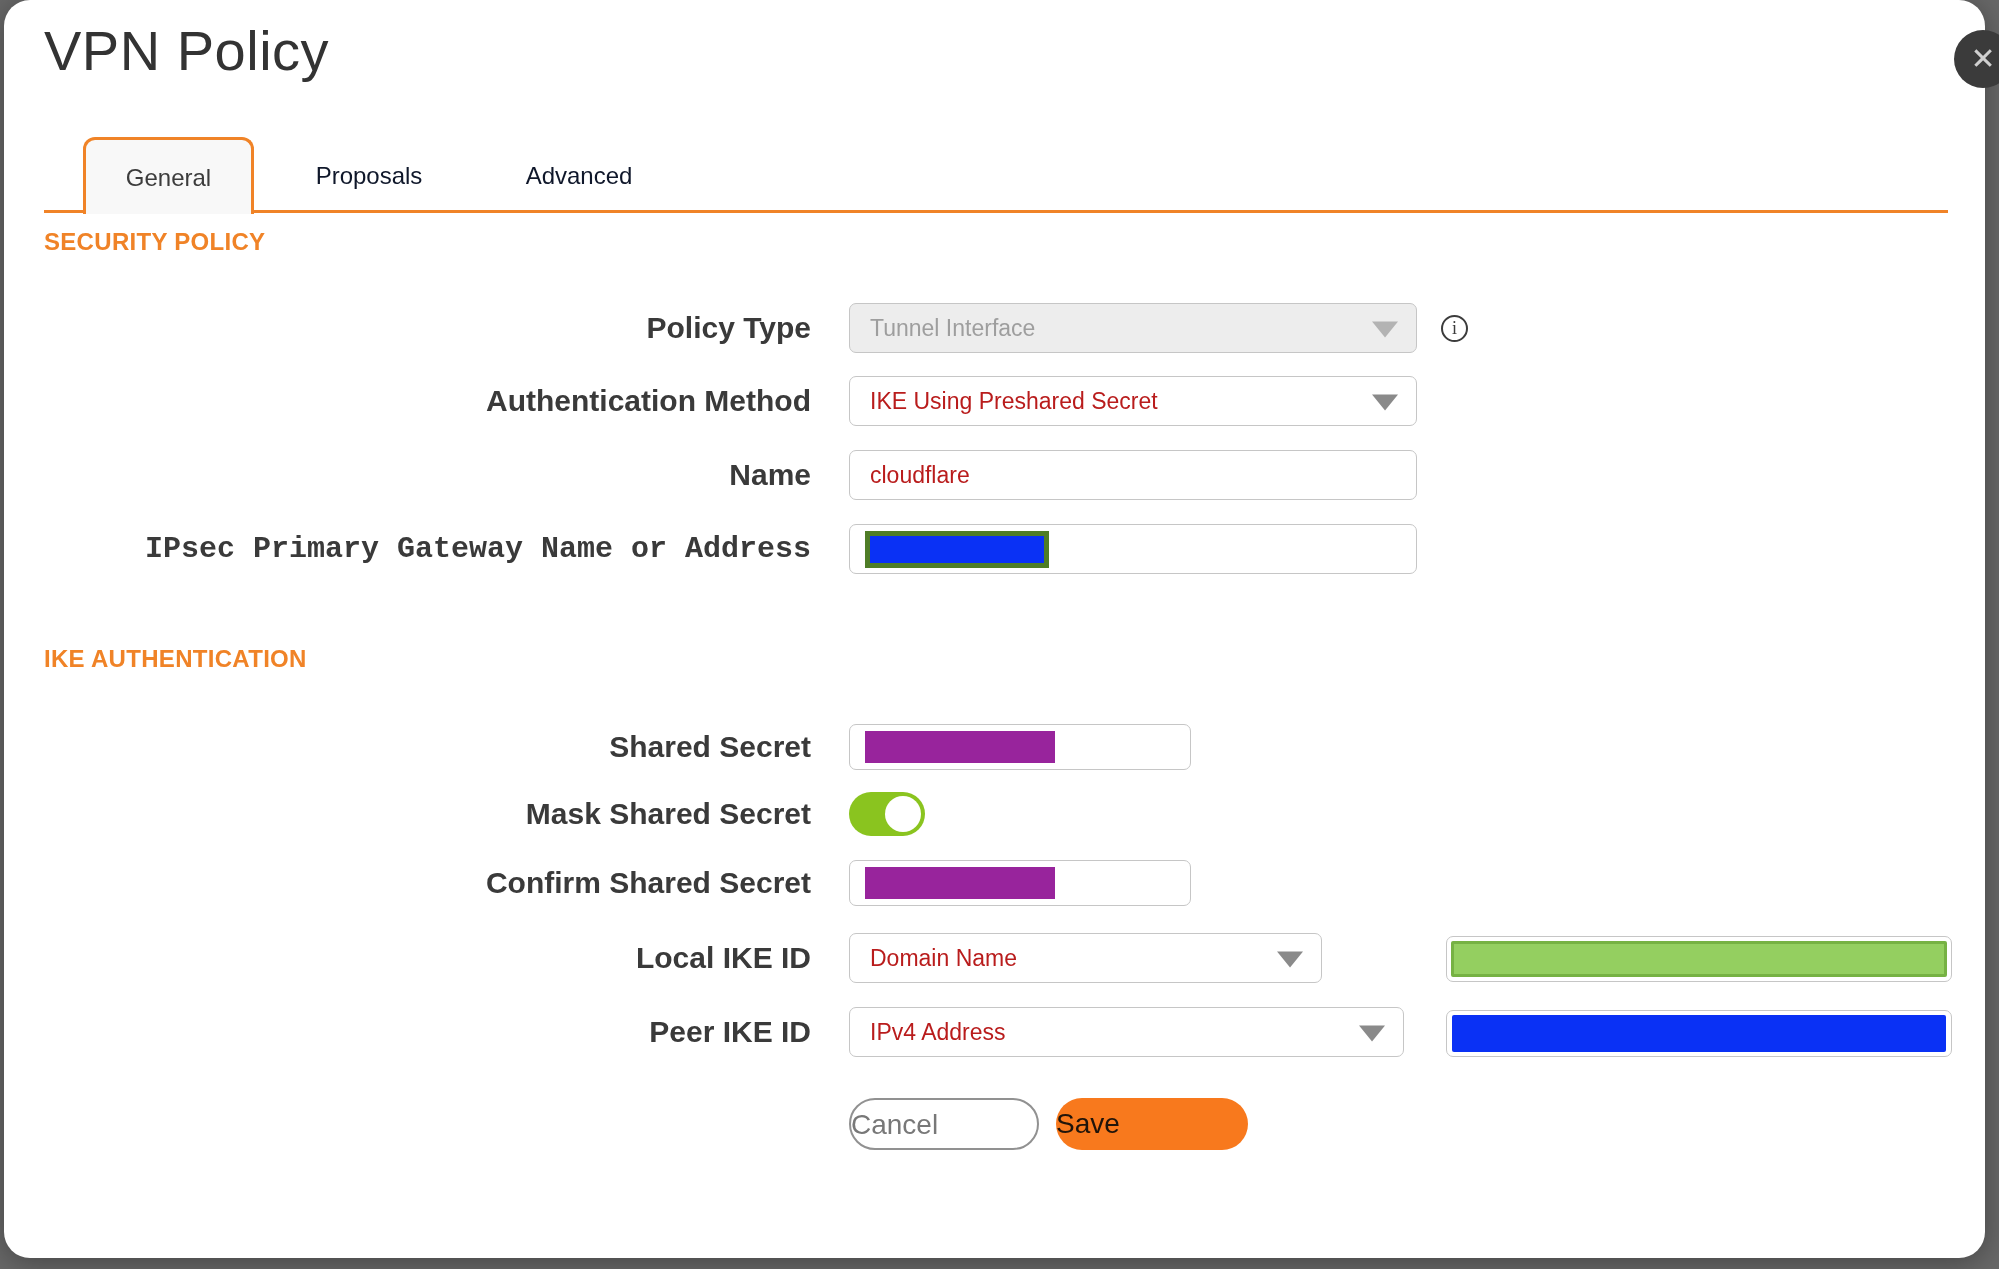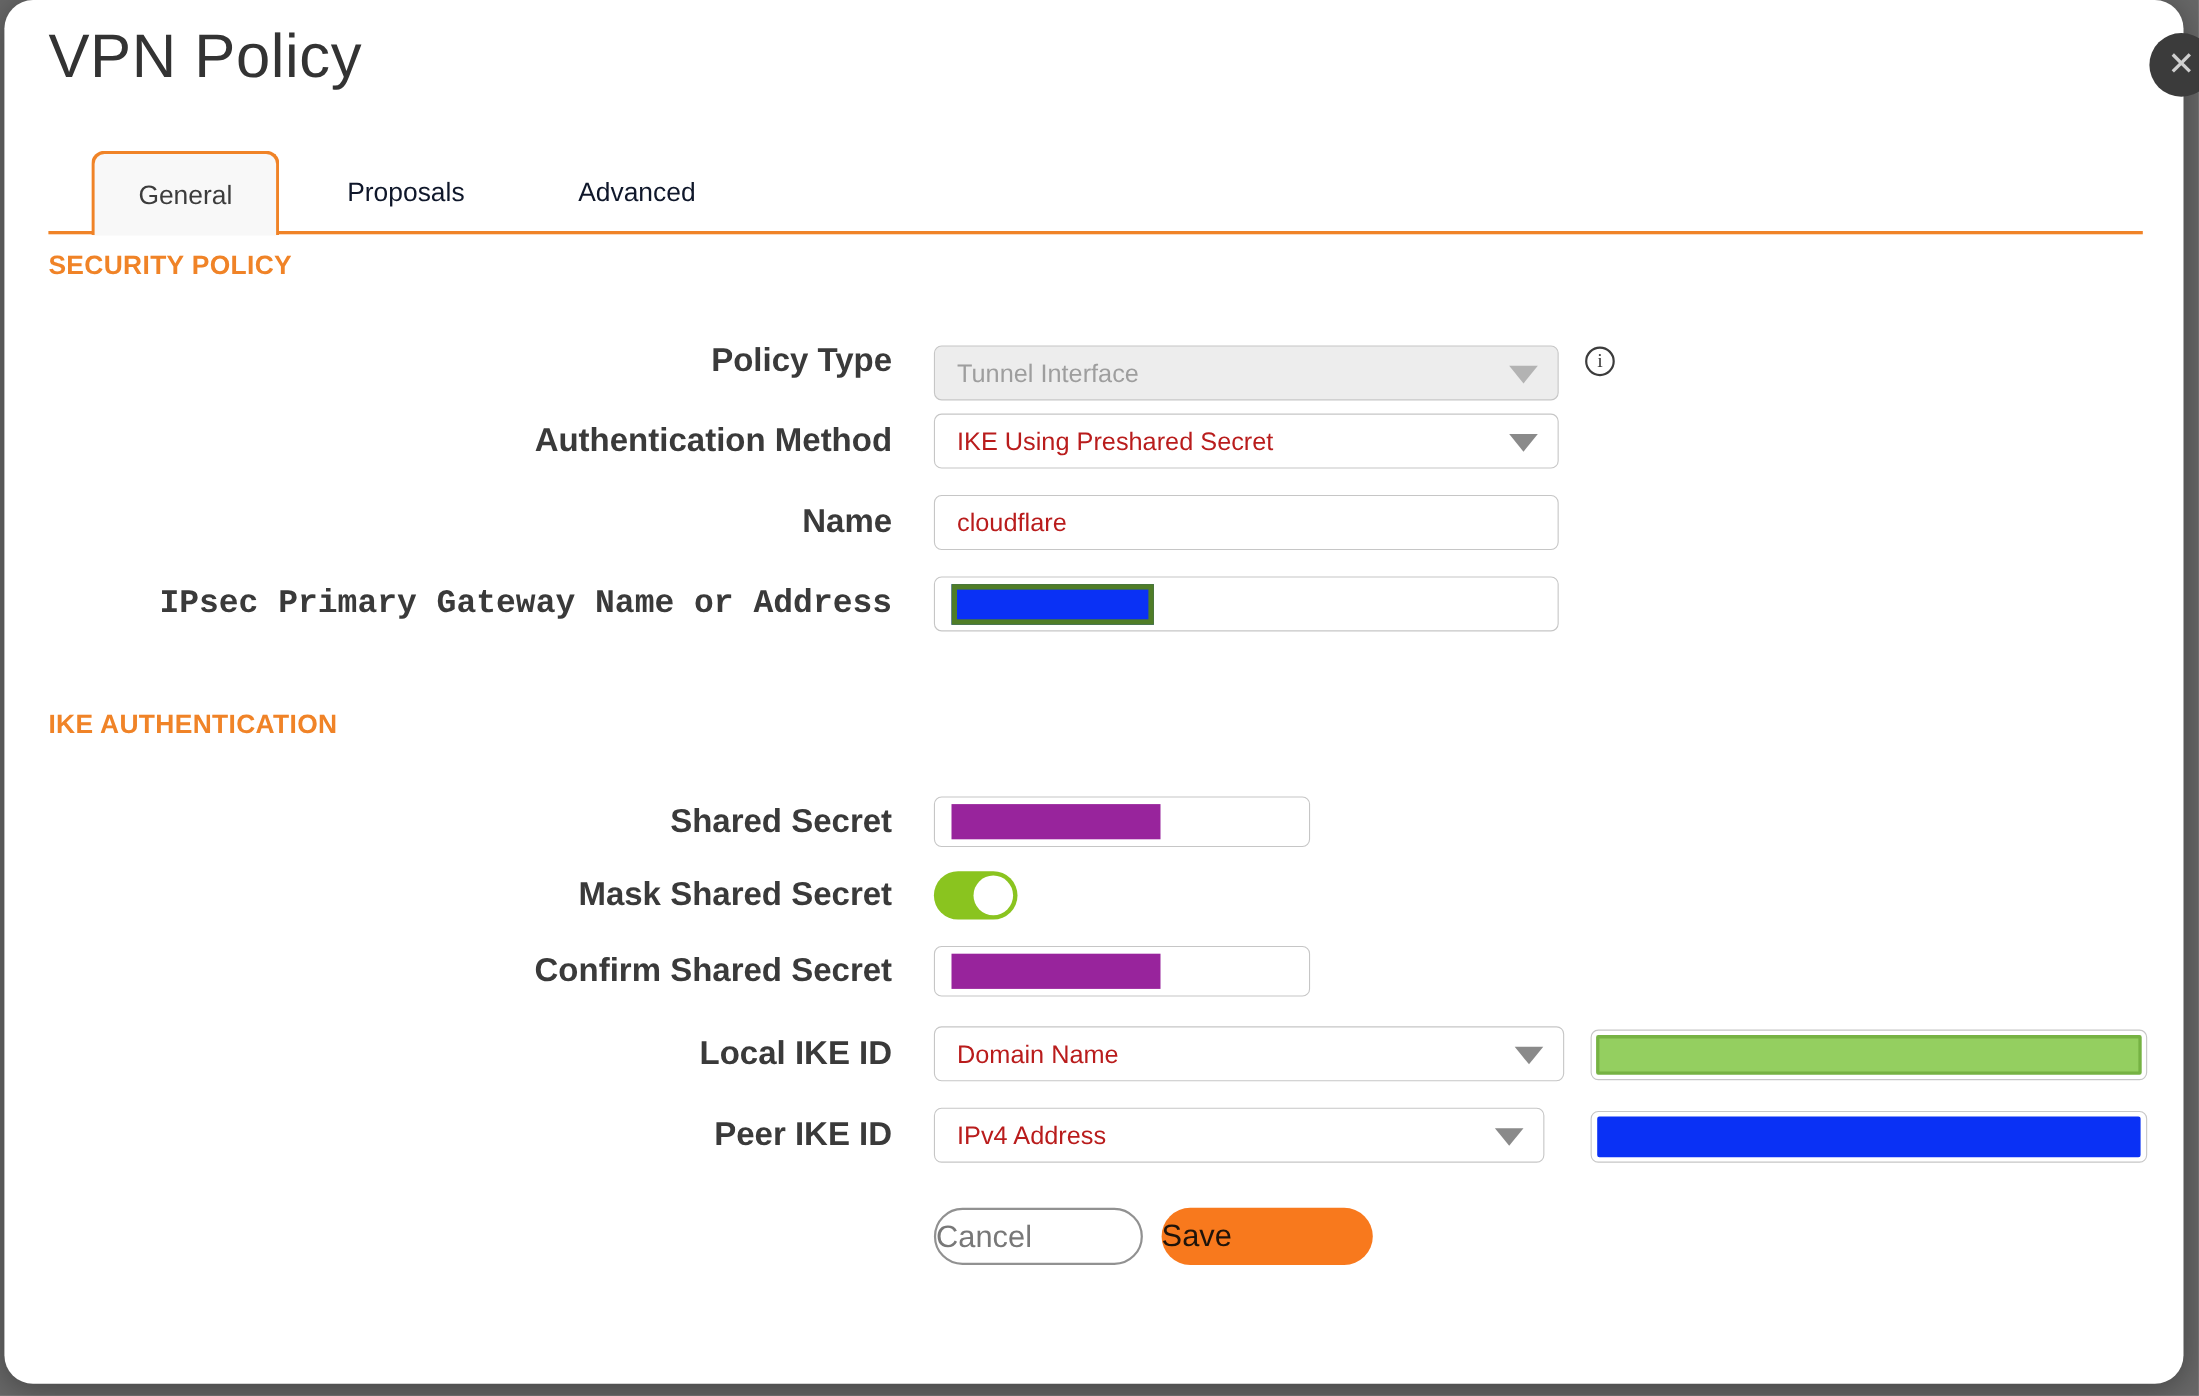--- a/index.html
+++ b/index.html
@@ -142,21 +142,21 @@
   <div class="tab-inactive tab-proposals">
     <span>Proposals</span>
   </div>
   <div class="tab-inactive tab-advanced">
     <span>Advanced</span>
   </div>
 
   <div class="section-heading" style="top:228px;">SECURITY POLICY</div>
 
   <div class="field-label" style="top:313px;">Policy Type</div>
-  <div class="control disabled" style="top:303px;margin-top:11px;">
+  <div class="control disabled" style="top:303px;">
     <span>Tunnel Interface</span>
     <span class="caret muted"></span>
   </div>
   <div class="info-icon">
     <span>i</span>
   </div>
 
   <div class="field-label" style="top:386px;">Authentication Method</div>
   <div class="control" style="top:376px;">
     <span>IKE Using Preshared Secret</span>
@@ -184,21 +184,21 @@
   <button class="toggle">
     <span class="knob"></span>
   </button>
 
   <div class="field-label" style="top:868px;">Confirm Shared Secret</div>
   <div class="control" style="top:860px; width:342px; height:46px; cursor:text;">
     <span class="redact redact-purple"></span>
   </div>
 
   <div class="field-label" style="top:943px;">Local IKE ID</div>
-  <div class="control" style="top:933px; width:573px;">
+  <div class="control" style="top:933px; width:473px;">
     <span>Domain Name</span>
     <span class="caret"></span>
   </div>
   <div class="value-box" style="top:936px; height:46px;">
     <span class="fill-green"></span>
   </div>
 
   <div class="field-label" style="top:1017px;">Peer IKE ID</div>
   <div class="control" style="top:1007px; width:555px;">
     <span>IPv4 Address</span>

